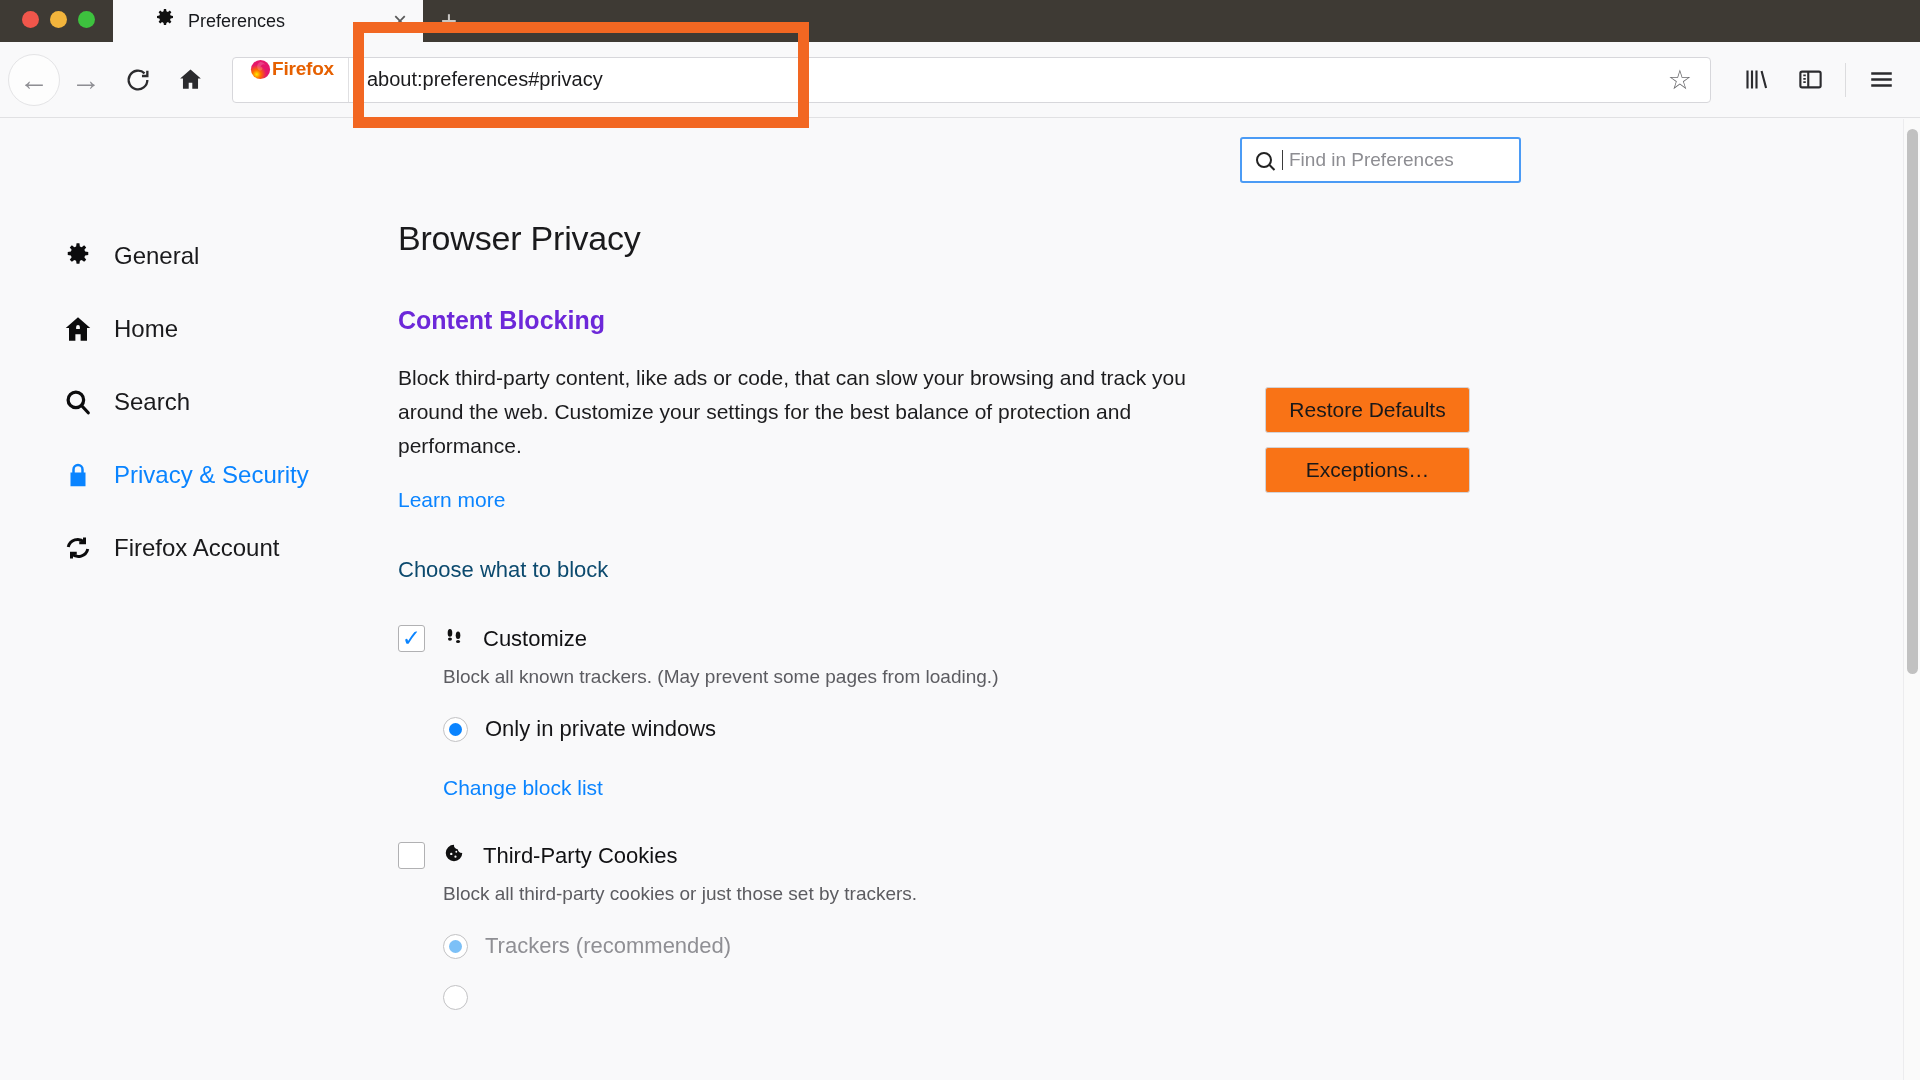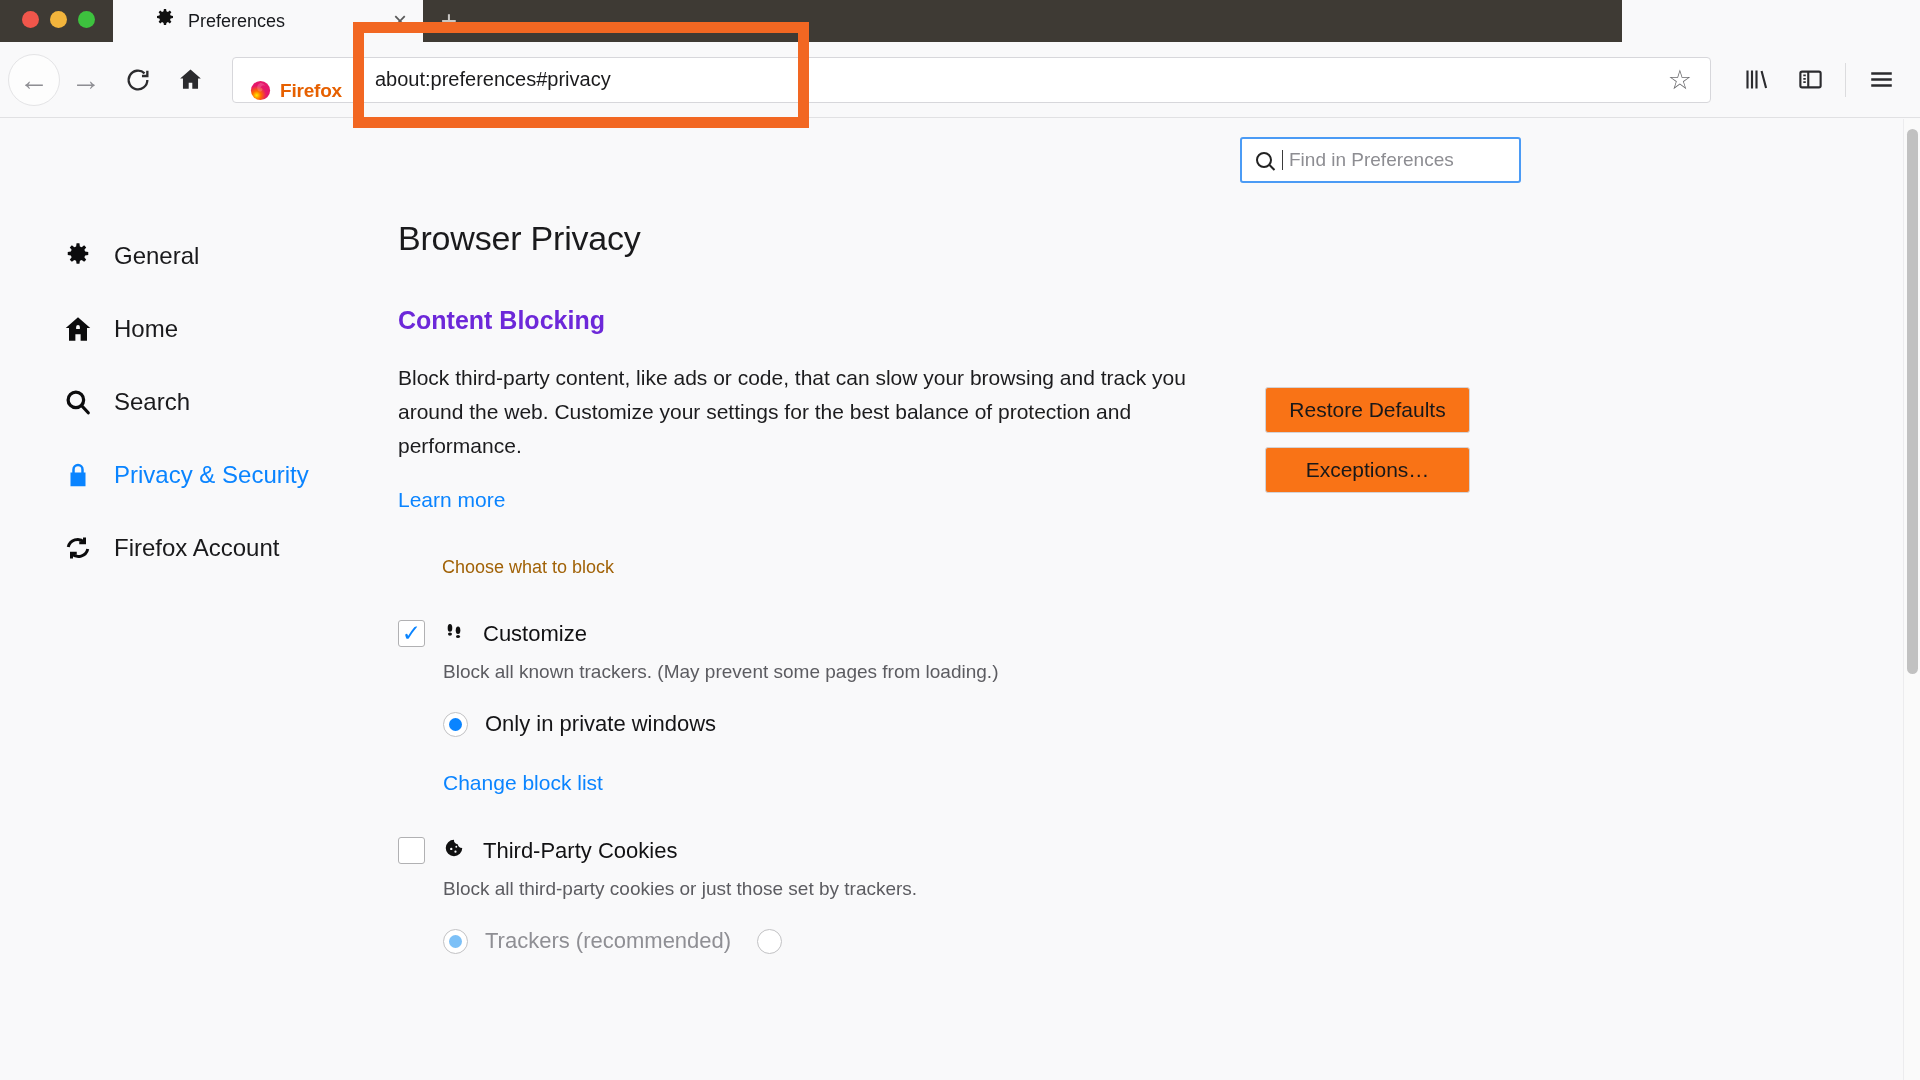--- a/index.html
+++ b/index.html
@@ -6,21 +6,21 @@
   html, body {
     width: 1920px; height: 1080px;
     overflow: hidden;
     font-family: "Liberation Sans", sans-serif;
     background: #f9f9fa;
   }
 
   
   .tabstrip {
     position: absolute; top: 0; left: 0;
-    width: 1622px; height: 42px;
+    width: 1920px; height: 42px;
     background: #3e3a34;
     display: flex; align-items: flex-end;
   }
   .traffic {
     display: flex; align-items: center; gap: 11px;
     padding: 0 18px 14px 22px;
   }
   .light { width: 17px; height: 17px; border-radius: 50%; }
   .light.red { background: #f0564b; }
   .light.yellow { background: #f2b43c; }
@@ -75,21 +75,21 @@
     flex: 1;
     margin: 0 18px 0 16px;
     height: 46px;
     background: #ffffff;
     border: 1px solid #d7d7db;
     border-radius: 4px;
     display: flex; align-items: center;
     position: relative;
   }
   .fx-chip {
-    display: flex; align-items: flex-end; gap: 8px;
+    display: flex; align-items: flex-start; 
     padding: 0 14px 0 16px;
     height: 100%;
     border-right: 1px solid #e0e0e2;
   }
   .fx-chip-label {
     font-size: 19px; font-weight: bold; color: #e66000;
     letter-spacing: -0.2px;
   }
   .url-text {
     padding-left: 18px;
@@ -176,21 +176,21 @@
   h2.sectitle {
     font-size: 25px; font-weight: bold; color: #6d28d9;
     margin-top: 48px;
   }
   .desc {
     font-size: 21px; line-height: 1.62; color: #1c1c1e;
     width: 845px; margin-top: 26px;
   }
   a.link { font-size: 21px; color: #0a84ff; text-decoration: none; display: inline-block; }
   .learnmore { margin-top: 25px; }
-  .chooselabel { font-size: 18px; color: #a16207; margin-top: 45px; margin-left: 44px; }
+  .chooselabel { font-size: 22px; color: #0c4a6e; margin-top: 45px; }
 
   .btncol {
     position: absolute; top: 268px; left: 1265px;
     display: flex; flex-direction: column; gap: 14px;
   }
   .btn {
     width: 205px; height: 46px;
     background: #f97316;
     border: 1px solid #d3d3d6;
     border-radius: 3px;
@@ -208,21 +208,21 @@
     background: #fff; flex: none;
     display: flex; align-items: center; justify-content: center;
     font-size: 23px; color: #0a84ff; line-height: 1;
   }
   .opt-ico { width: 26px; text-align: center; font-size: 21px; flex: none; }
   .opt-title { font-size: 22px; color: #111113; }
   .opt-sub {
     font-size: 19px; color: #5c5c61;
     margin: 14px 0 0 45px;
   }
-  .radiolist { margin: 28px 0 0 45px; display: flex; flex-direction: row; gap: 26px; }
+  .radiolist { margin: 28px 0 0 45px; display: flex; flex-direction: column; gap: 26px; }
   .radiorow { display: flex; align-items: center; gap: 17px; }
   .radio {
     width: 25px; height: 25px; border-radius: 50%;
     border: 1px solid #c2c2c4; background: #fff; flex: none;
     display: flex; align-items: center; justify-content: center;
   }
   .radio.on::after {
     content: ""; width: 13px; height: 13px; border-radius: 50%;
     background: #0a84ff;
   }

